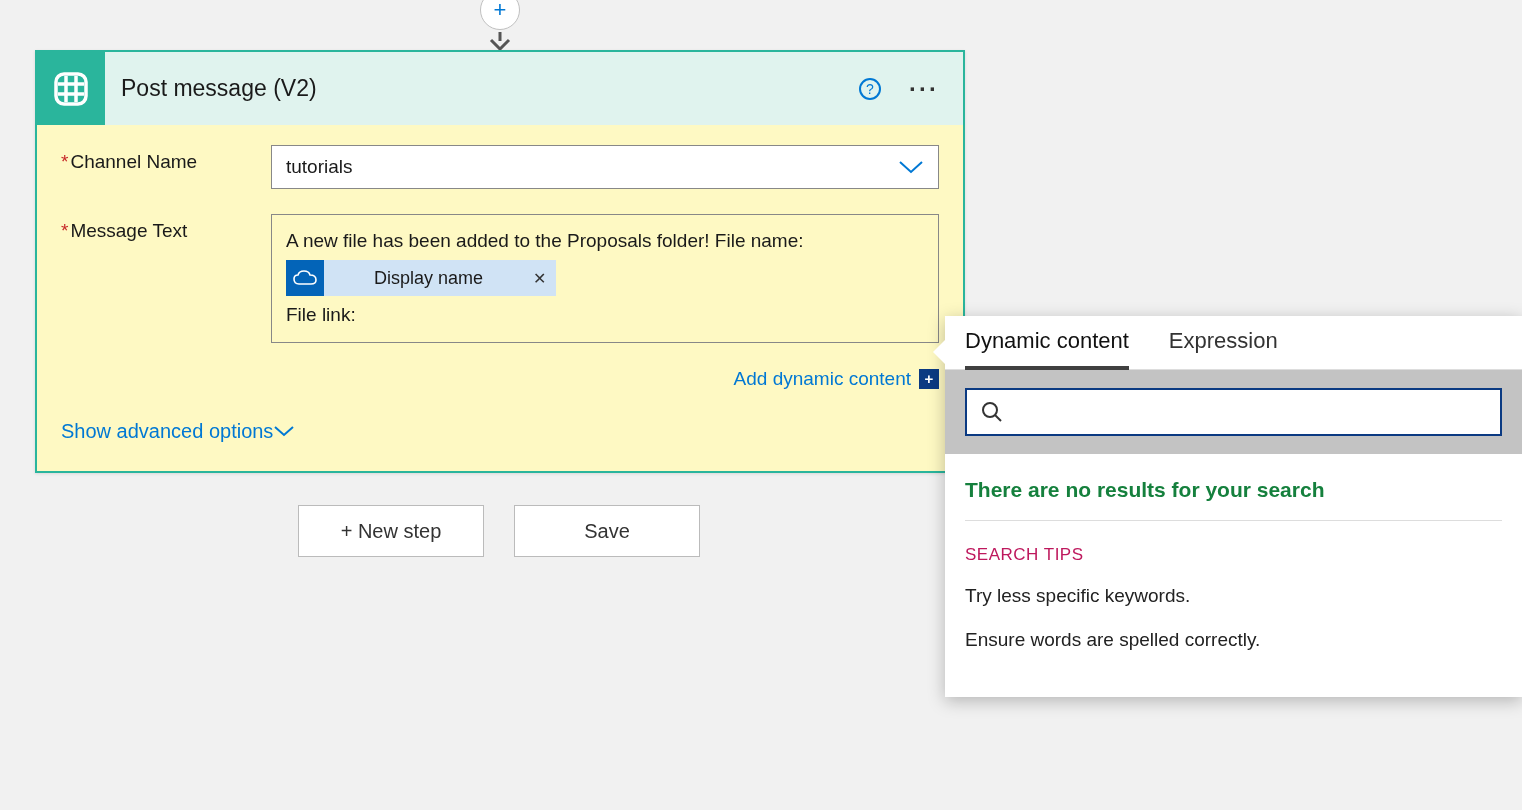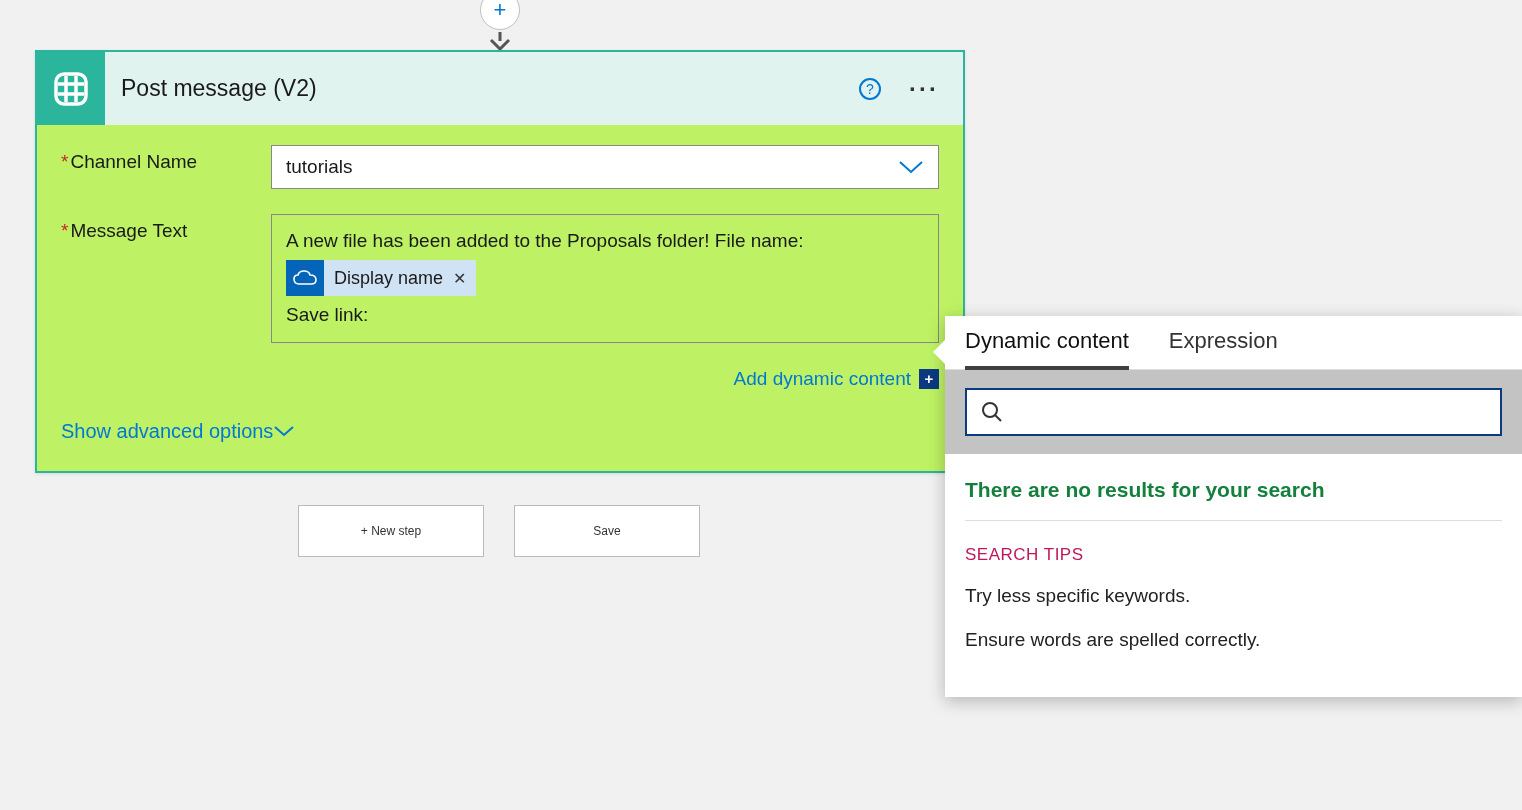--- a/index.html
+++ b/index.html
@@ -38,21 +38,21 @@
   .arrow-down {
     margin-top: 2px;
   }
 
   
   .action-card {
     position: absolute;
     left: 35px;
     top: 50px;
     width: 930px;
-    background: #bef264;
+    background: #fef9c3;
     border: 2px solid #2ab59c;
     box-shadow: 0 1px 3px rgba(0,0,0,0.1);
   }
   .card-header {
     background: #e0f3ee;
     display: flex;
     align-items: center;
     height: 73px;
   }
   .card-icon {
@@ -134,20 +134,21 @@
     color: #1a1a1a;
     line-height: 1.7;
   }
   .dyn-token {
     display: inline-flex;
     align-items: center;
     background: #d0e3f5;
     height: 36px;
     margin: 3px 0;
     vertical-align: middle;
+    gap: 40px;
   }
   .dyn-token-icon {
     width: 38px;
     height: 36px;
     background: #0364b8;
     display: flex;
     align-items: center;
     justify-content: center;
   }
   .dyn-token-label {
@@ -202,21 +203,21 @@
     left: 298px;
     top: 505px;
     display: flex;
     gap: 30px;
   }
   .btn {
     height: 52px;
     padding: 0 30px;
     background: #fff;
     border: 1px solid #bbb;
-    font-size: 12px;
+    font-size: 20px;
     color: #333;
     cursor: pointer;
     min-width: 186px;
     display: flex;
     align-items: center;
     justify-content: center;
   }
 
   
   .flyout {
@@ -347,21 +348,21 @@
         <span>A new file has been added to the Proposals folder!  File name:</span><br>
         <span class="dyn-token">
           <span class="dyn-token-icon">
             <svg width="24" height="16" viewBox="0 0 24 16">
               <path d="M6 14 Q1 14 1 9 Q1 5 5 5 Q6 1 11 1 Q16 1 17 5 Q23 5 23 10 Q23 14 18 14 Z" fill="none" stroke="#fff" stroke-width="1.6"></path>
             </svg>
           </span>
           <span class="dyn-token-label">Display name</span>
           <span class="dyn-token-x">✕</span>
         </span><br>
-        <span>Save link:</span>
+        <span>File link:</span>
       </div>
     </div>
 
     <div class="add-dyn-row">
       <div class="add-dyn-link">
         <span>Add dynamic content</span>
         <span class="add-dyn-plus">+</span>
       </div>
     </div>
 

